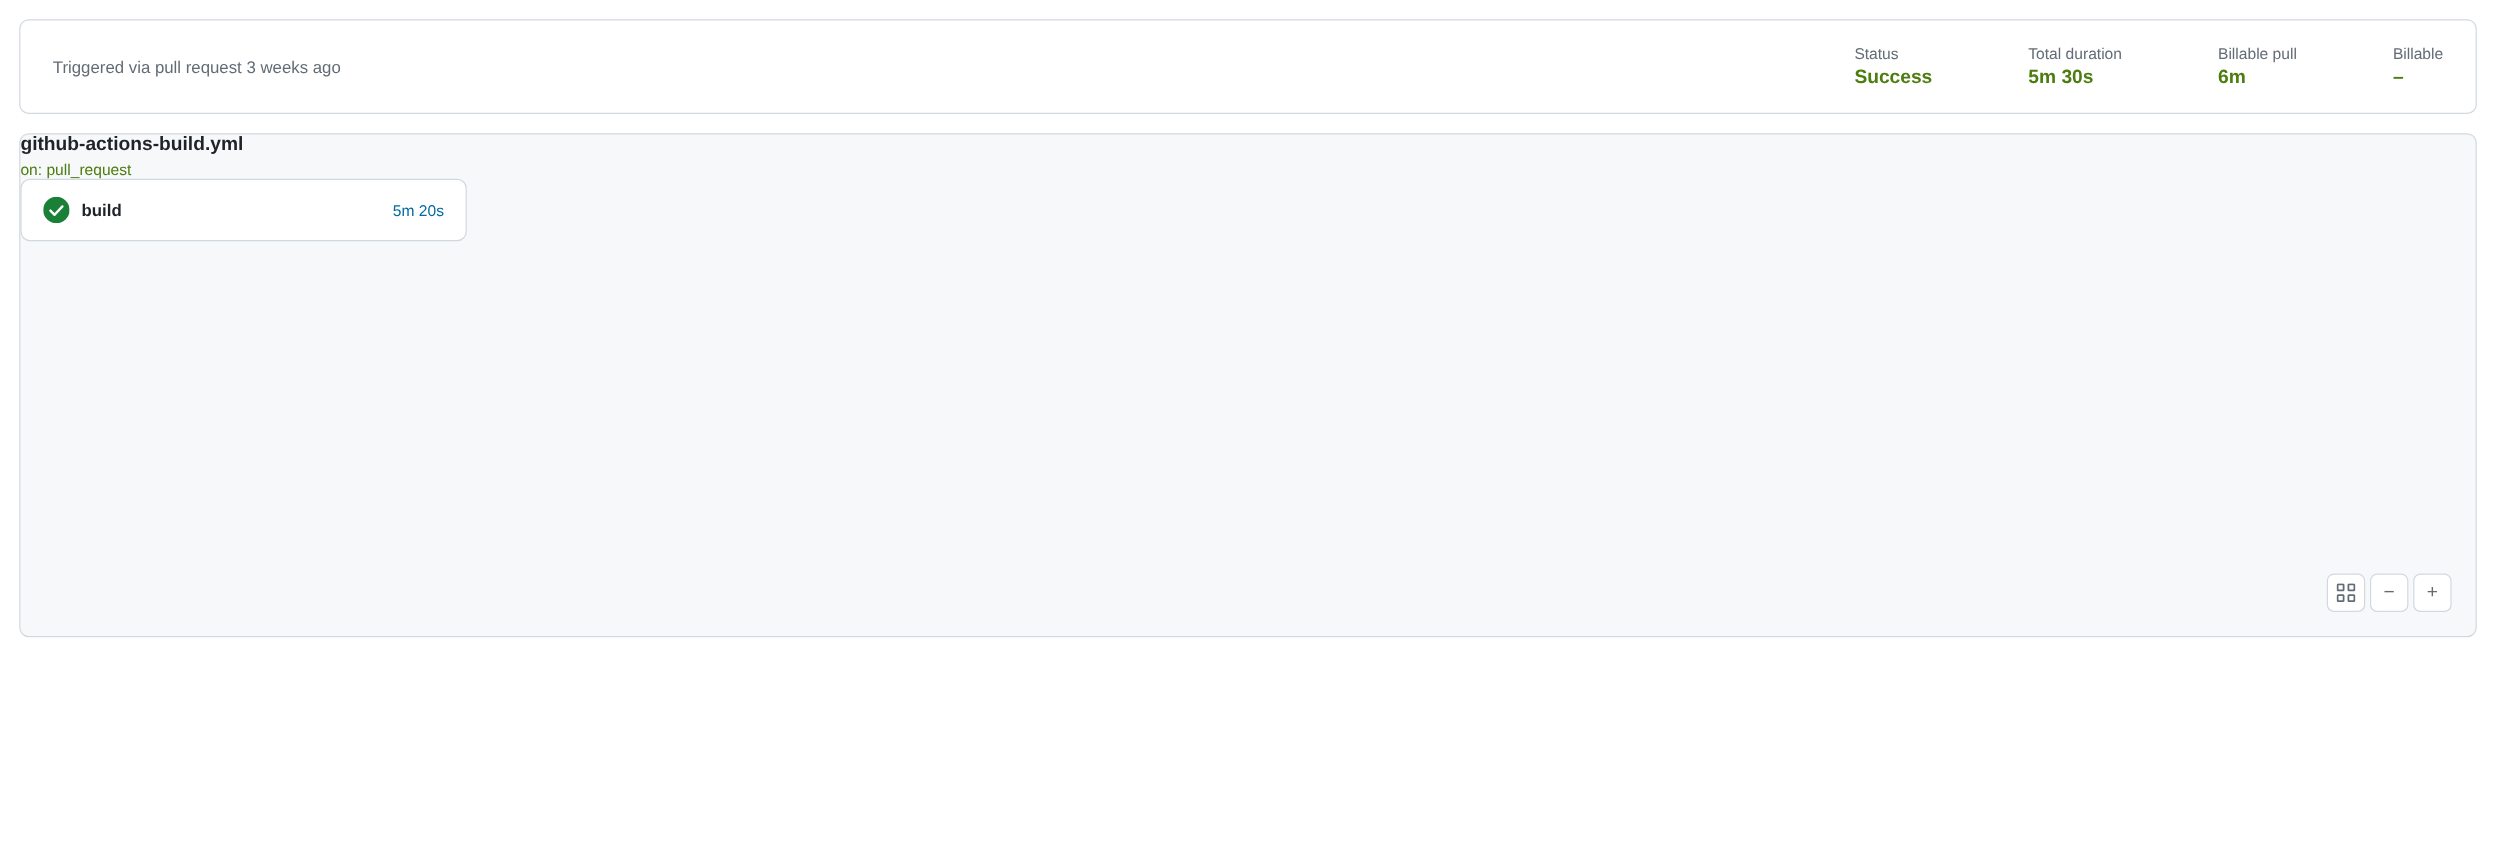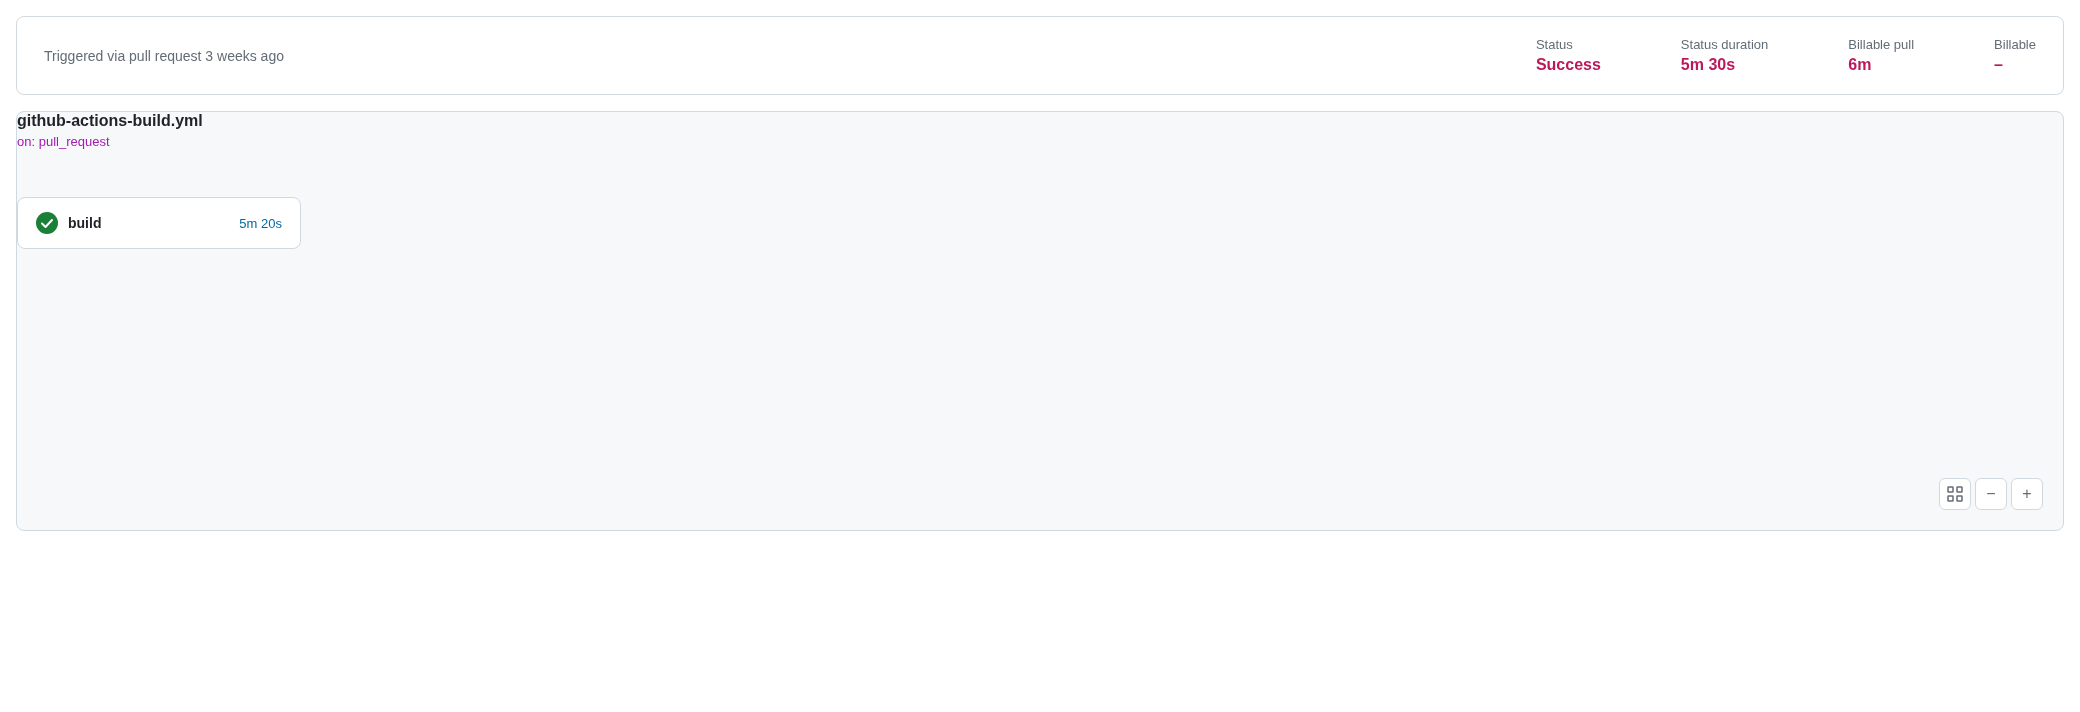--- a/index.html
+++ b/index.html
@@ -50,54 +50,53 @@
 
     .stat-label {
       font-size: 13px;
       color: #636c76;
       font-weight: 400;
     }
 
     .stat-value {
       font-size: 16px;
       font-weight: 700;
-      color: #be185d;
+      color: #4d7c0f;
     }
 
     .workflow-card {
       border: 1px solid #d1d9e0;
       border-radius: 8px;
       background: #f6f8fa;
       position: relative;
       min-height: 420px;
     }
 
     .workflow-title {
       font-size: 16px;
       font-weight: 700;
       color: #1f2328;
       margin-bottom: 4px;
     }
 
     .workflow-trigger {
       font-size: 13px;
-      color: #a21caf;
-      margin-bottom: 48px;
+      color: #4d7c0f;
     }
 
     .job-card {
       display: inline-flex;
       align-items: center;
       background: #ffffff;
       border: 1px solid #d1d9e0;
       border-radius: 8px;
       padding: 14px 18px;
       gap: 10px;
       min-width: 280px;
-      width: 284px;
+      width: 372px;
     }
 
     .success-icon {
       width: 22px;
       height: 22px;
       flex-shrink: 0;
     }
 
     .job-name {
       font-size: 14px;
@@ -153,21 +152,21 @@
 <div class="top-card">
   <span class="trigger-text">Triggered via pull request 3 weeks ago</span>
 
   <div class="stats-row">
     <div class="stat-item">
       <span class="stat-label">Status</span>
       <span class="stat-value">Success</span>
     </div>
 
     <div class="stat-item">
-      <span class="stat-label">Status duration</span>
+      <span class="stat-label">Total duration</span>
       <span class="stat-value">5m 30s</span>
     </div>
 
     <div class="stat-item">
       <span class="stat-label">Billable pull</span>
       <span class="stat-value">6m</span>
     </div>
 
     <div class="stat-item">
       <span class="stat-label">Billable</span>

